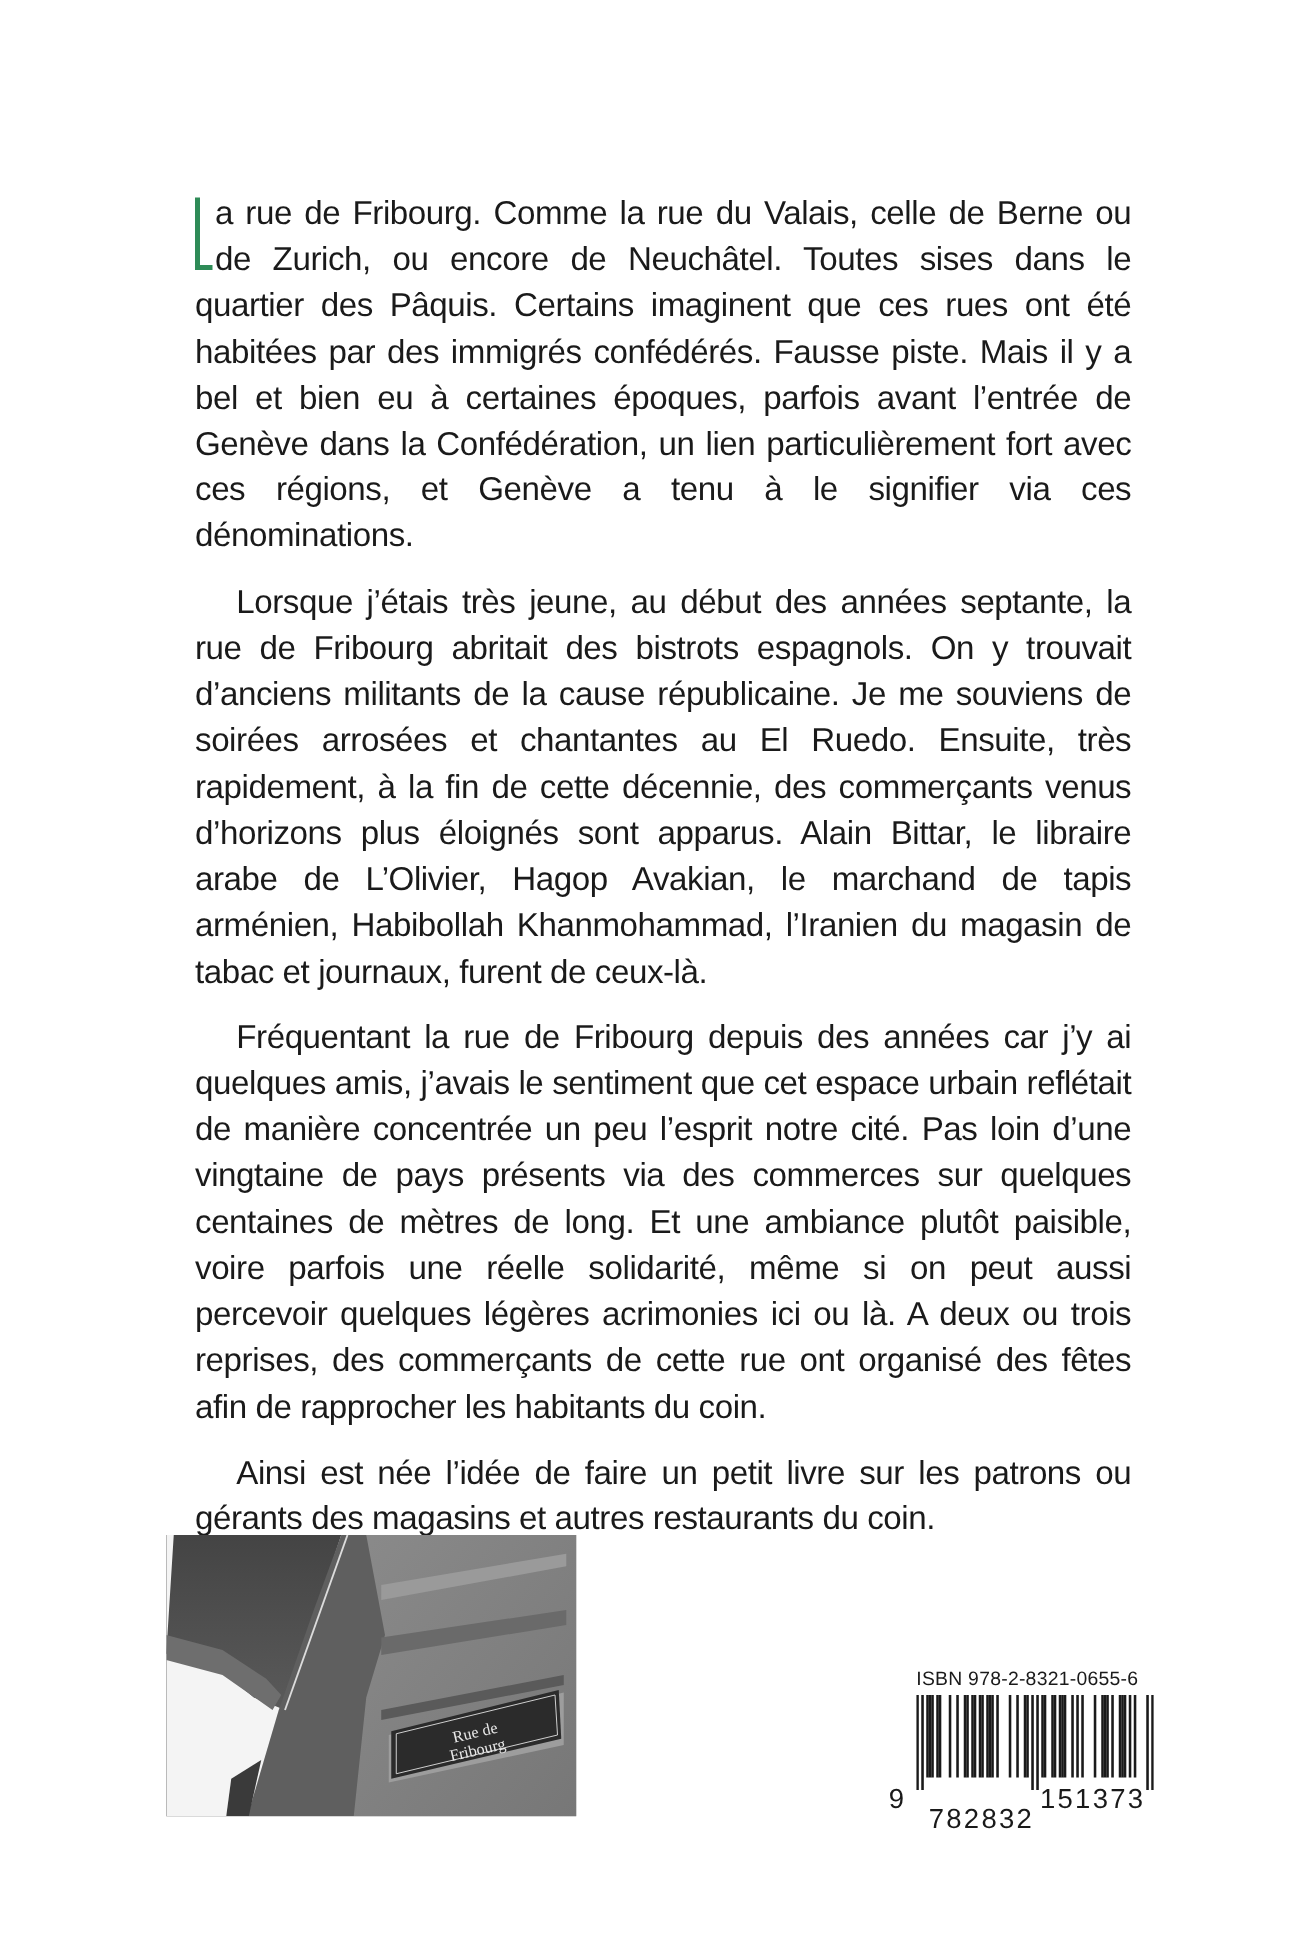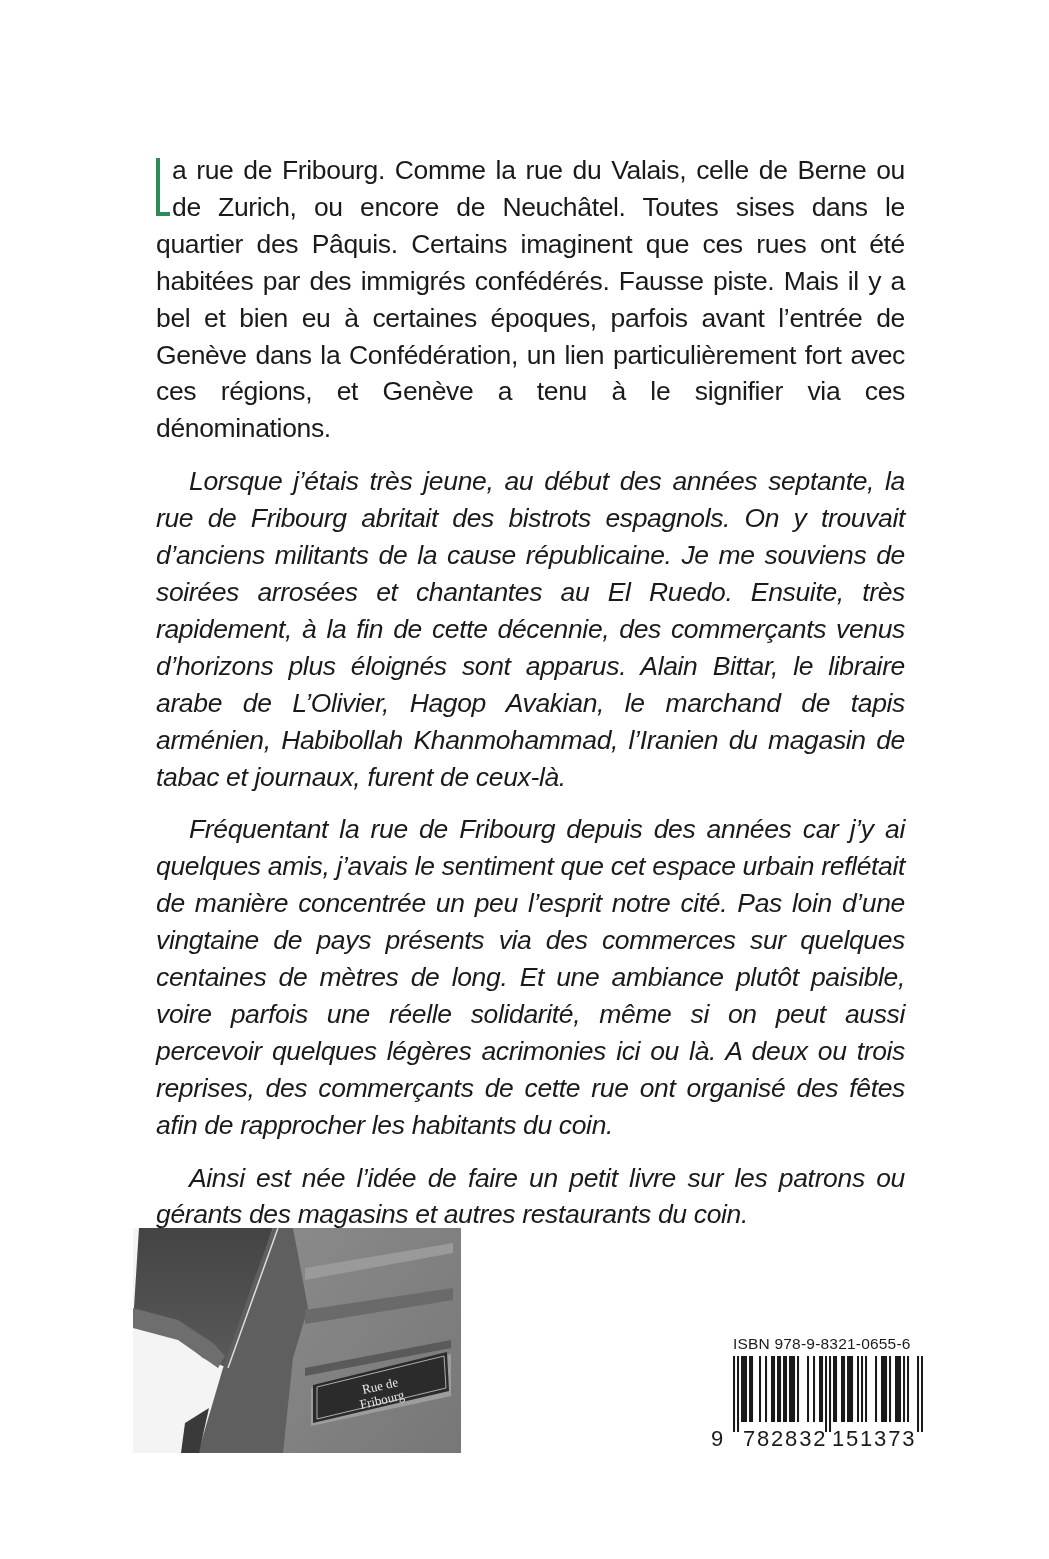--- a/index.html
+++ b/index.html
@@ -11,21 +11,21 @@
       width: 781px;
       font-family: "Liberation Sans", sans-serif;
       font-size: 26.5px;
       line-height: 36.9px;
       color: #1a1a1a;
       text-align: justify;
       letter-spacing: -0.35px;
       font-stretch: condensed;
     }
     .text-block p { margin: 16px; }
-    .text-block p.indent { text-indent: 33px; font-style: italic; }
+    .text-block p.indent { text-indent: 33px; }
     .dropcap-shape {
       float: left;
       width: 14px;
       height: 58px;
       position: relative;
       margin: 6px 2px 0 0;
     }
     .dropcap-shape .v { position: absolute; left: 0; top: 0; width: 4px; height: 58px; background: #2e8b57; }
     .dropcap-shape .h { position: absolute; left: 0; bottom: 0; width: 14px; height: 4px; background: #2e8b57; }
     .sr { position: absolute; width: 1px; height: 1px; overflow: hidden; clip: rect(0 0 0 0); }
@@ -119,21 +119,21 @@
     <g>
       <polygon points="178,160 318,126 318,168 178,198" fill="#9d9d9d"></polygon>
       <polygon points="180,157 314,124 316,163 180,195" fill="#2b2b2b"></polygon>
       <polygon points="184,159 311,128 313,160 184,191" fill="none" stroke="#cfcfcf" stroke-width="0.8"></polygon>
       <text x="248" y="162" text-anchor="middle" font-family="Liberation Serif, serif" font-size="13" fill="#e8e8e8" transform="rotate(-13 248 162)">Rue de</text>
       <text x="250" y="176" text-anchor="middle" font-family="Liberation Serif, serif" font-size="13" fill="#e8e8e8" transform="rotate(-13 250 176)">Fribourg</text>
     </g>
   </svg>
 </div>
 
-<div class="isbn-label">ISBN  978-9-8321-0655-6</div>
+<div class="isbn-label">ISBN  978-2-8321-0655-6</div>
 <svg class="barcode" id="barcode-svg" width="190" height="76" viewBox="0 0 190 76">
     <rect x="0.00" y="0" width="2.05" height="76" fill="#1a1a1a"></rect>
     <rect x="4.00" y="0" width="2.05" height="76" fill="#1a1a1a"></rect>
     <rect x="8.00" y="0" width="2.05" height="66" fill="#1a1a1a"></rect>
     <rect x="10.00" y="0" width="2.05" height="66" fill="#1a1a1a"></rect>
     <rect x="12.00" y="0" width="2.05" height="66" fill="#1a1a1a"></rect>
     <rect x="16.00" y="0" width="2.05" height="66" fill="#1a1a1a"></rect>
     <rect x="18.00" y="0" width="2.05" height="66" fill="#1a1a1a"></rect>
     <rect x="26.00" y="0" width="2.05" height="66" fill="#1a1a1a"></rect>
     <rect x="32.00" y="0" width="2.05" height="66" fill="#1a1a1a"></rect>
@@ -171,15 +171,15 @@
     <rect x="162.00" y="0" width="2.05" height="66" fill="#1a1a1a"></rect>
     <rect x="164.00" y="0" width="2.05" height="66" fill="#1a1a1a"></rect>
     <rect x="166.00" y="0" width="2.05" height="66" fill="#1a1a1a"></rect>
     <rect x="170.00" y="0" width="2.05" height="66" fill="#1a1a1a"></rect>
     <rect x="174.00" y="0" width="2.05" height="66" fill="#1a1a1a"></rect>
     <rect x="184.00" y="0" width="2.05" height="76" fill="#1a1a1a"></rect>
     <rect x="188.00" y="0" width="2.05" height="76" fill="#1a1a1a"></rect>
   </svg>
 <div class="barcode-digits">
   <span style="left:0;">9</span>
-  <span style="left:32px; letter-spacing:1.8px;">782832</span>
+  <span style="left:32px; letter-spacing:1.8px;margin-top:16px;">782832</span>
   <span style="left:121px; letter-spacing:1.8px;">151373</span>
 </div>
 
 </body></html>

